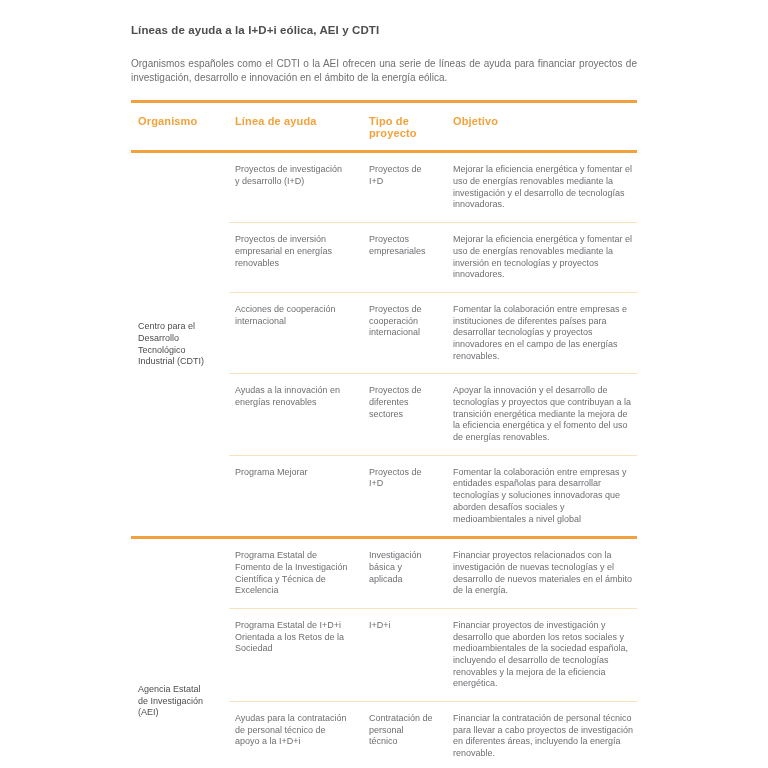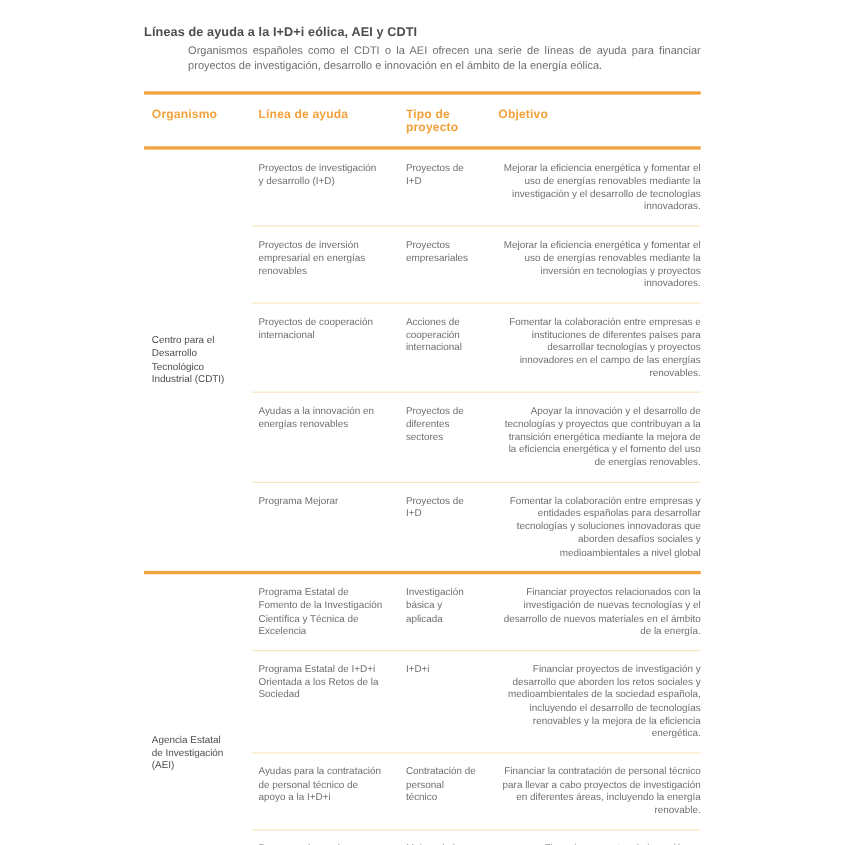--- a/index.html
+++ b/index.html
@@ -13,29 +13,28 @@
     width: 506px;
     margin-left: 131px;
     padding-top: 24px;
     color: var(--body-text, #6E6F72);
   }
   .title {
     font-size: 11.5px;
     font-weight: bold;
     color: var(--title-text, #4D4D4F);
     letter-spacing: 0.1px;
-    margin-bottom: 4px;
+    margin-bottom: 21px;
   }
   .intro {
     font-size: 10px;
     line-height: 1.42;
     color: var(--body-text, #6E6F72);
     text-align: justify;
     margin-bottom: 15px;
-    margin-left: 40px;
   }
   .table {
     border-top: 3px solid var(--accent-orange, #F2A23C);
     border-bottom: 3px solid var(--accent-orange, #F2A23C);
   }
   .thead {
     display: grid;
     grid-template-columns: 98px 134px 84px 1fr;
     border-bottom: 3px solid var(--accent-orange, #F2A23C);
     padding: 12px 0 11px 0;
@@ -67,21 +66,21 @@
     display: grid;
     grid-template-columns: 134px 84px 1fr;
   }
   .row + .row { border-top: 1px solid var(--separator-light, #F7E3BD); }
   .cell {
     font-size: 9px;
     line-height: 1.3;
     color: var(--body-text, #6E6F72);
     padding: 11px 14px 11px 6px;
   }
-  .cell.objetivo { padding-right: 0; text-align: right; }
+  .cell.objetivo { padding-right: 0; }
 </style>
 </head>
 <body>
 
 <div class="doc">
 
   <h1 class="title">Líneas de ayuda a la I+D+i eólica, AEI y CDTI</h1>
 
   <p class="intro">Organismos españoles como el CDTI o la AEI ofrecen una serie de líneas de ayuda para financiar proyectos de investigación, desarrollo e innovación en el ámbito de la energía eólica.</p>
 
@@ -103,22 +102,22 @@
           <div class="cell">Proyectos de investigación y desarrollo (I+D)</div>
           <div class="cell">Proyectos de I+D</div>
           <div class="cell objetivo">Mejorar la eficiencia energética y fomentar el uso de energías renovables mediante la investigación y el desarrollo de tecnologías innovadoras.</div>
         </div>
         <div class="row">
           <div class="cell">Proyectos de inversión empresarial en energías renovables</div>
           <div class="cell">Proyectos empresariales</div>
           <div class="cell objetivo">Mejorar la eficiencia energética y fomentar el uso de energías renovables mediante la inversión en tecnologías y proyectos innovadores.</div>
         </div>
         <div class="row">
+          <div class="cell">Acciones de cooperación internacional</div>
           <div class="cell">Proyectos de cooperación internacional</div>
-          <div class="cell">Acciones de cooperación internacional</div>
           <div class="cell objetivo">Fomentar la colaboración entre empresas e instituciones de diferentes países para desarrollar tecnologías y proyectos innovadores en el campo de las energías renovables.</div>
         </div>
         <div class="row">
           <div class="cell">Ayudas a la innovación en energías renovables</div>
           <div class="cell">Proyectos de diferentes sectores</div>
           <div class="cell objetivo">Apoyar la innovación y el desarrollo de tecnologías y proyectos que contribuyan a la transición energética mediante la mejora de la eficiencia energética y el fomento del uso de energías renovables.</div>
         </div>
         <div class="row">
           <div class="cell">Programa Mejorar</div>
           <div class="cell">Proyectos de I+D</div>

